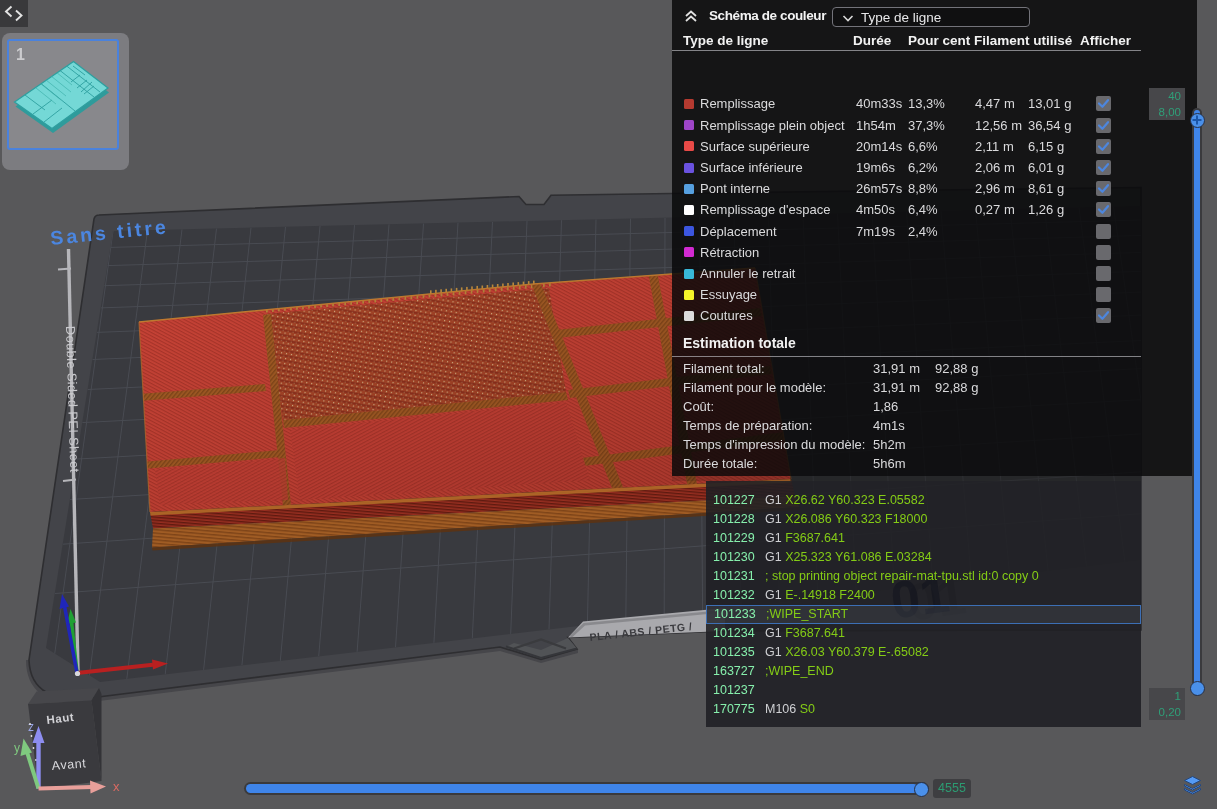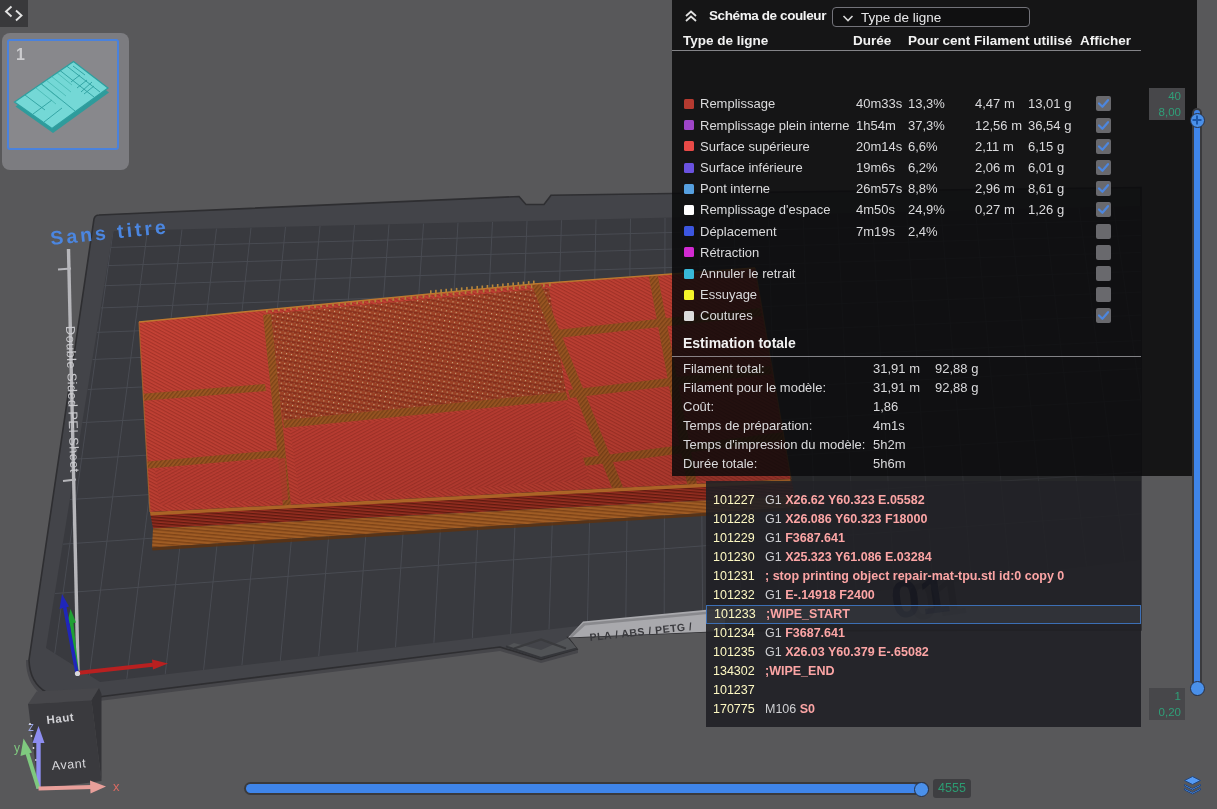--- a/index.html
+++ b/index.html
@@ -17,24 +17,24 @@
 .trow .c { position:absolute; white-space:nowrap; }
 .trow .lbl { left:28px; }
 .sq { position:absolute; left:12px; top:5.5px; width:10px; height:10px; border-radius:1.5px; }
 .cb { position:absolute; left:424px; top:3px; width:15px; height:15px; border-radius:2px; background:#69696d; }
 .cb svg { position:absolute; left:0; top:0; }
 
 
 #gpanel { position:absolute; left:706px; top:481px; width:435px; height:246px;
   background:rgba(32,32,36,0.89); font-size:12.5px; }
 .grow { position:absolute; left:0; width:435px; height:19px; line-height:19px; white-space:nowrap; }
-.grow .gn { position:absolute; left:7px; color:#fef9c3; }
+.grow .gn { position:absolute; left:7px; color:#86efac; }
 .grow .gc { position:absolute; left:59px; }
 .grow .s { color:#cfd0d3; }
-.grow .d { color:#fca5a5;font-weight:bold; }
+.grow .d { color:#84cc16; }
 .grow.sel { border:1px solid #3c6fb5; background:rgba(80,85,95,0.30); }
 .grow.sel .gc { top:-1px; } .grow.sel .gn { top:-1px; }
 
 
 #ddown { position:absolute; left:160px; top:7px; width:198px; height:20px;
   border:1px solid #73737a; border-radius:4px; background:rgba(5,5,8,0.3);
   color:#e8e8ea; font-size:13.5px; line-height:19px; }
 
 
 #thumb { position:absolute; left:2px; top:33px; width:127px; height:137px;
@@ -323,21 +323,21 @@
         <span class="c" style="left:303px">4,47 m</span>
         <span class="c" style="left:356px">13,01 g</span>
         <span class="cb">
           <svg width="15" height="15" viewBox="0 0 15 15">
             <path d="M 3,7.5 L 6.4,10.8 L 12,4.2" stroke="#4d86dd" stroke-width="2.2" fill="none" stroke-linecap="round" stroke-linejoin="round"></path>
           </svg>
         </span>
       </div>
 <div class="trow" style="top:114.6px">
         <span class="sq" style="background:#9e45c8"></span>
-        <span class="c lbl">Remplissage plein interne</span>
+        <span class="c lbl">Remplissage plein object</span>
         <span class="c" style="left:184px">1h54m</span>
         <span class="c" style="left:236px">37,3%</span>
         <span class="c" style="left:303px">12,56 m</span>
         <span class="c" style="left:356px">36,54 g</span>
         <span class="cb">
           <svg width="15" height="15" viewBox="0 0 15 15">
             <path d="M 3,7.5 L 6.4,10.8 L 12,4.2" stroke="#4d86dd" stroke-width="2.2" fill="none" stroke-linecap="round" stroke-linejoin="round"></path>
           </svg>
         </span>
       </div>
@@ -377,21 +377,21 @@
         <span class="cb">
           <svg width="15" height="15" viewBox="0 0 15 15">
             <path d="M 3,7.5 L 6.4,10.8 L 12,4.2" stroke="#4d86dd" stroke-width="2.2" fill="none" stroke-linecap="round" stroke-linejoin="round"></path>
           </svg>
         </span>
       </div>
 <div class="trow" style="top:199.4px">
         <span class="sq" style="background:#ffffff"></span>
         <span class="c lbl">Remplissage d'espace</span>
         <span class="c" style="left:184px">4m50s</span>
-        <span class="c" style="left:236px">24,9%</span>
+        <span class="c" style="left:236px">6,4%</span>
         <span class="c" style="left:303px">0,27 m</span>
         <span class="c" style="left:356px">1,26 g</span>
         <span class="cb">
           <svg width="15" height="15" viewBox="0 0 15 15">
             <path d="M 3,7.5 L 6.4,10.8 L 12,4.2" stroke="#4d86dd" stroke-width="2.2" fill="none" stroke-linecap="round" stroke-linejoin="round"></path>
           </svg>
         </span>
       </div>
 <div class="trow" style="top:220.6px">
         <span class="sq" style="background:#3c56e0"></span>
@@ -486,21 +486,21 @@
       </div>
 <div class="grow" style="top:143.0px">
         <span class="gn">101234</span>
         <span class="gc"><span class="s">G1</span><span class="d"> F3687.641</span></span>
       </div>
 <div class="grow" style="top:162.0px">
         <span class="gn">101235</span>
         <span class="gc"><span class="s">G1</span><span class="d"> X26.03 Y60.379 E-.65082</span></span>
       </div>
 <div class="grow" style="top:181.0px">
-        <span class="gn">134302</span>
+        <span class="gn">163727</span>
         <span class="gc"><span class="d">;WIPE_END</span></span>
       </div>
 <div class="grow" style="top:200.0px">
         <span class="gn">101237</span>
       </div>
 <div class="grow" style="top:219.0px">
         <span class="gn">170775</span>
         <span class="gc"><span class="s">M106</span><span class="d"> S0</span></span>
       </div>
 </div>

